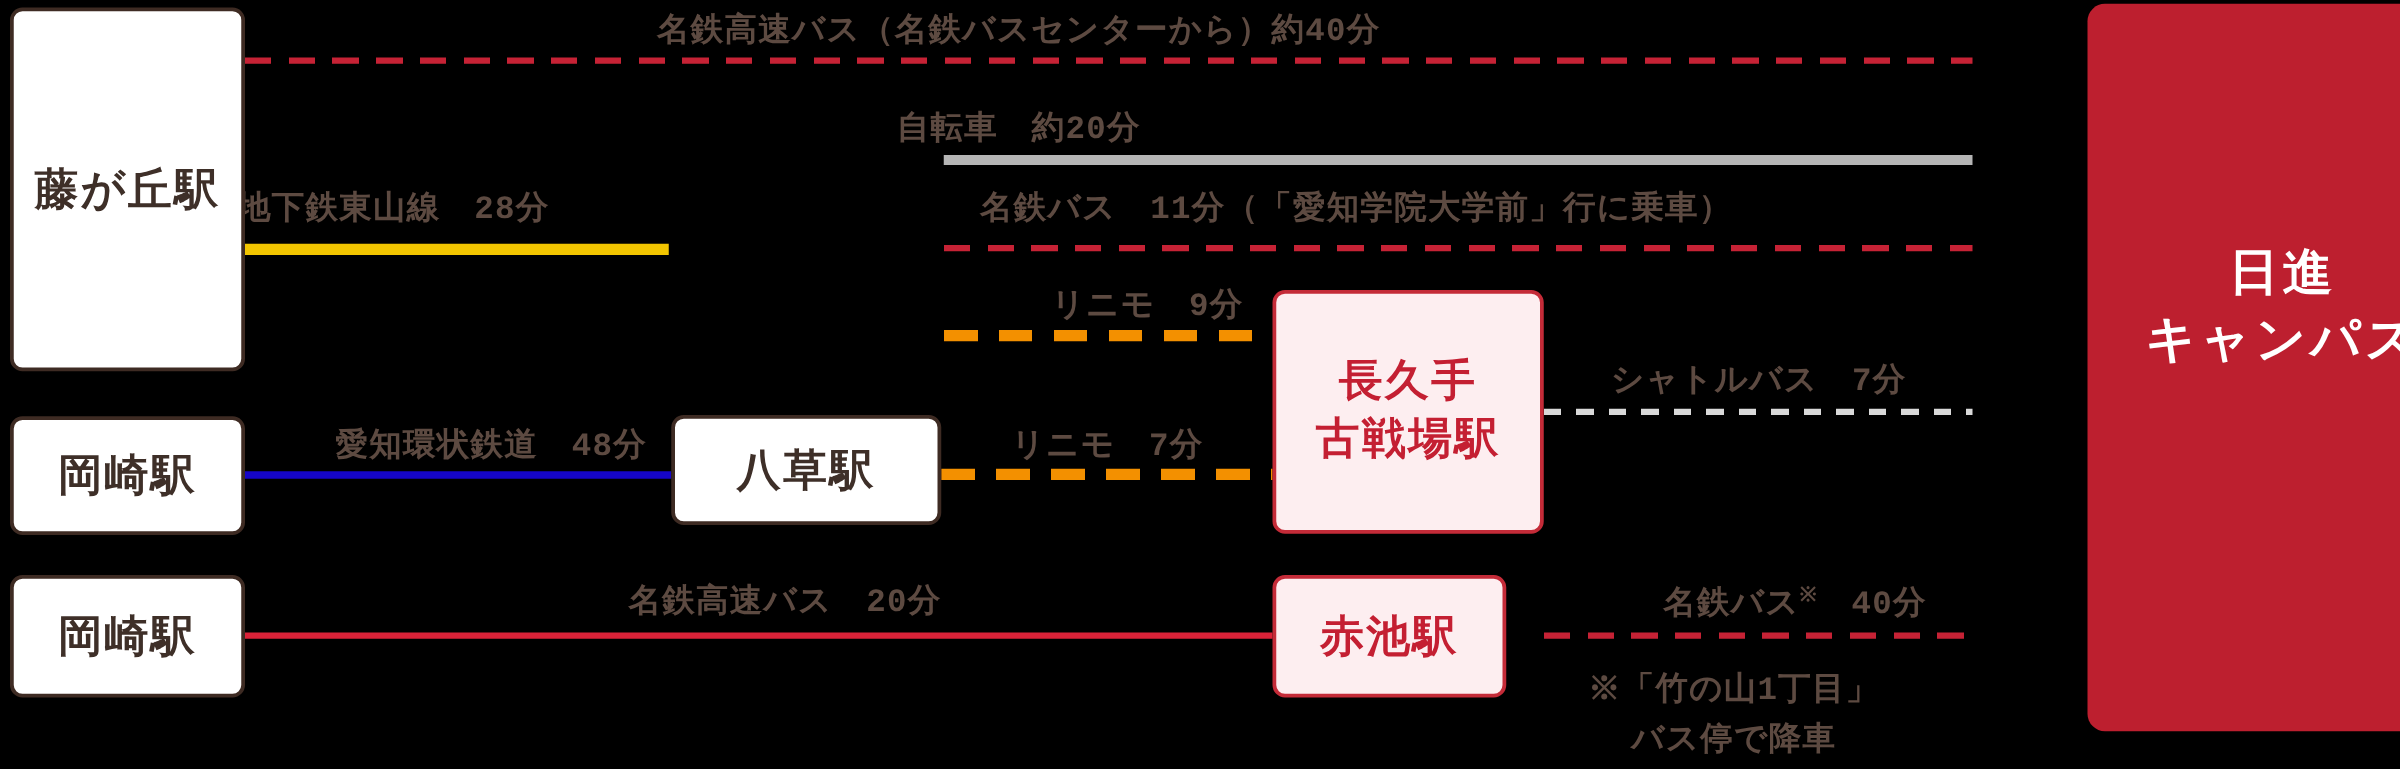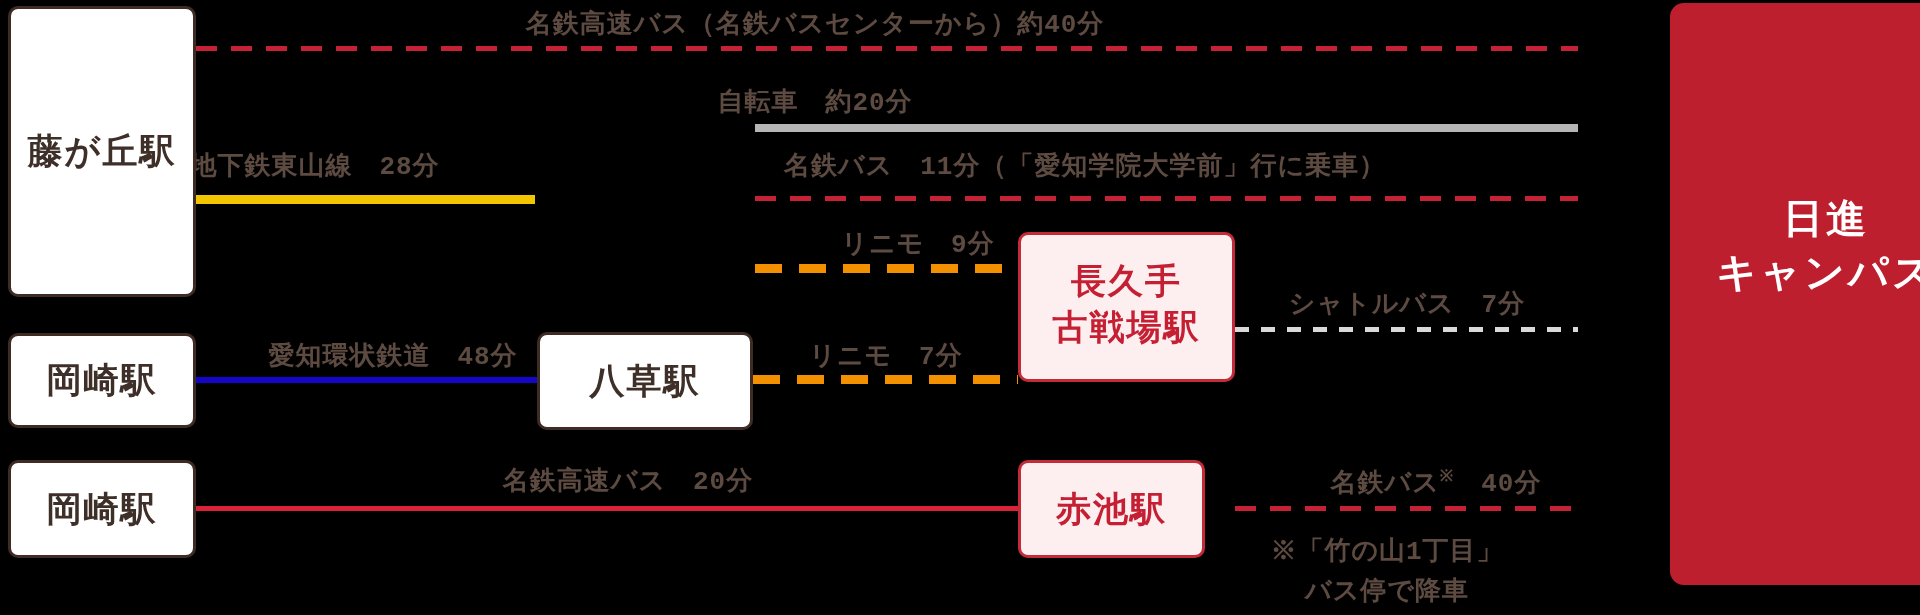--- a/index.html
+++ b/index.html
@@ -80,24 +80,24 @@
     <div>※「竹の山1丁目」</div>
     <div>バス停で降車</div>
   </div>
 
   <div class="station white" style="left:8px;top:6px;width:188px;height:291px;">
       <span>藤が丘駅</span>
     </div>
   <div class="station white" style="left:8px;top:333px;width:188px;height:95px;">
       <span>岡崎駅</span>
     </div>
-  <div class="station white" style="left:537px;top:332px;width:216px;height:98px;">
+  <div class="station white" style="left:537px;top:332px;width:216px;height:88px;">
       <span>八草駅</span>
     </div>
-  <div class="station pink" style="left:1018px;top:232px;width:217px;height:150px;">
+  <div class="station pink" style="left:1018px;top:232px;width:217px;height:195px;">
     <div class="two-line">
       <div>長久手</div>
       <div>古戦場駅</div>
     </div>
   </div>
   <div class="station white" style="left:8px;top:460px;width:188px;height:98px;">
       <span>岡崎駅</span>
     </div>
   <div class="station pink" style="left:1018px;top:460px;width:187px;height:98px;">
       <span>赤池駅</span>

